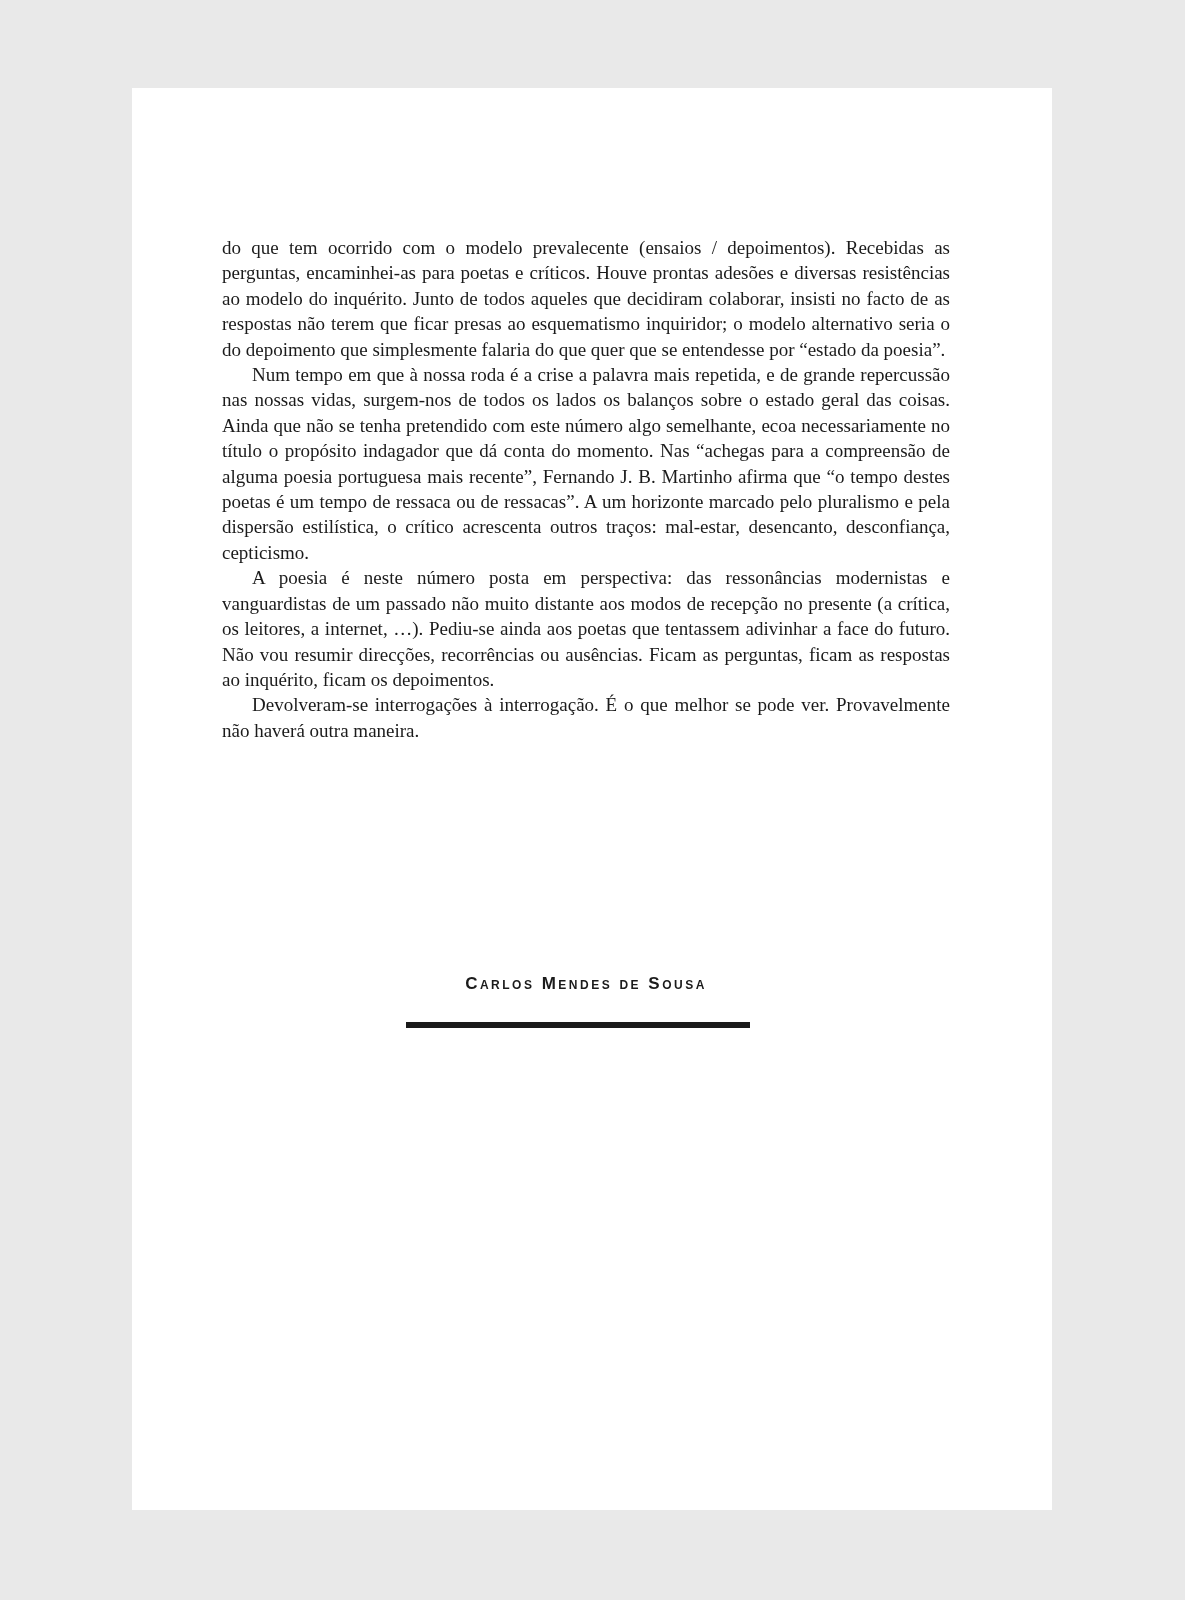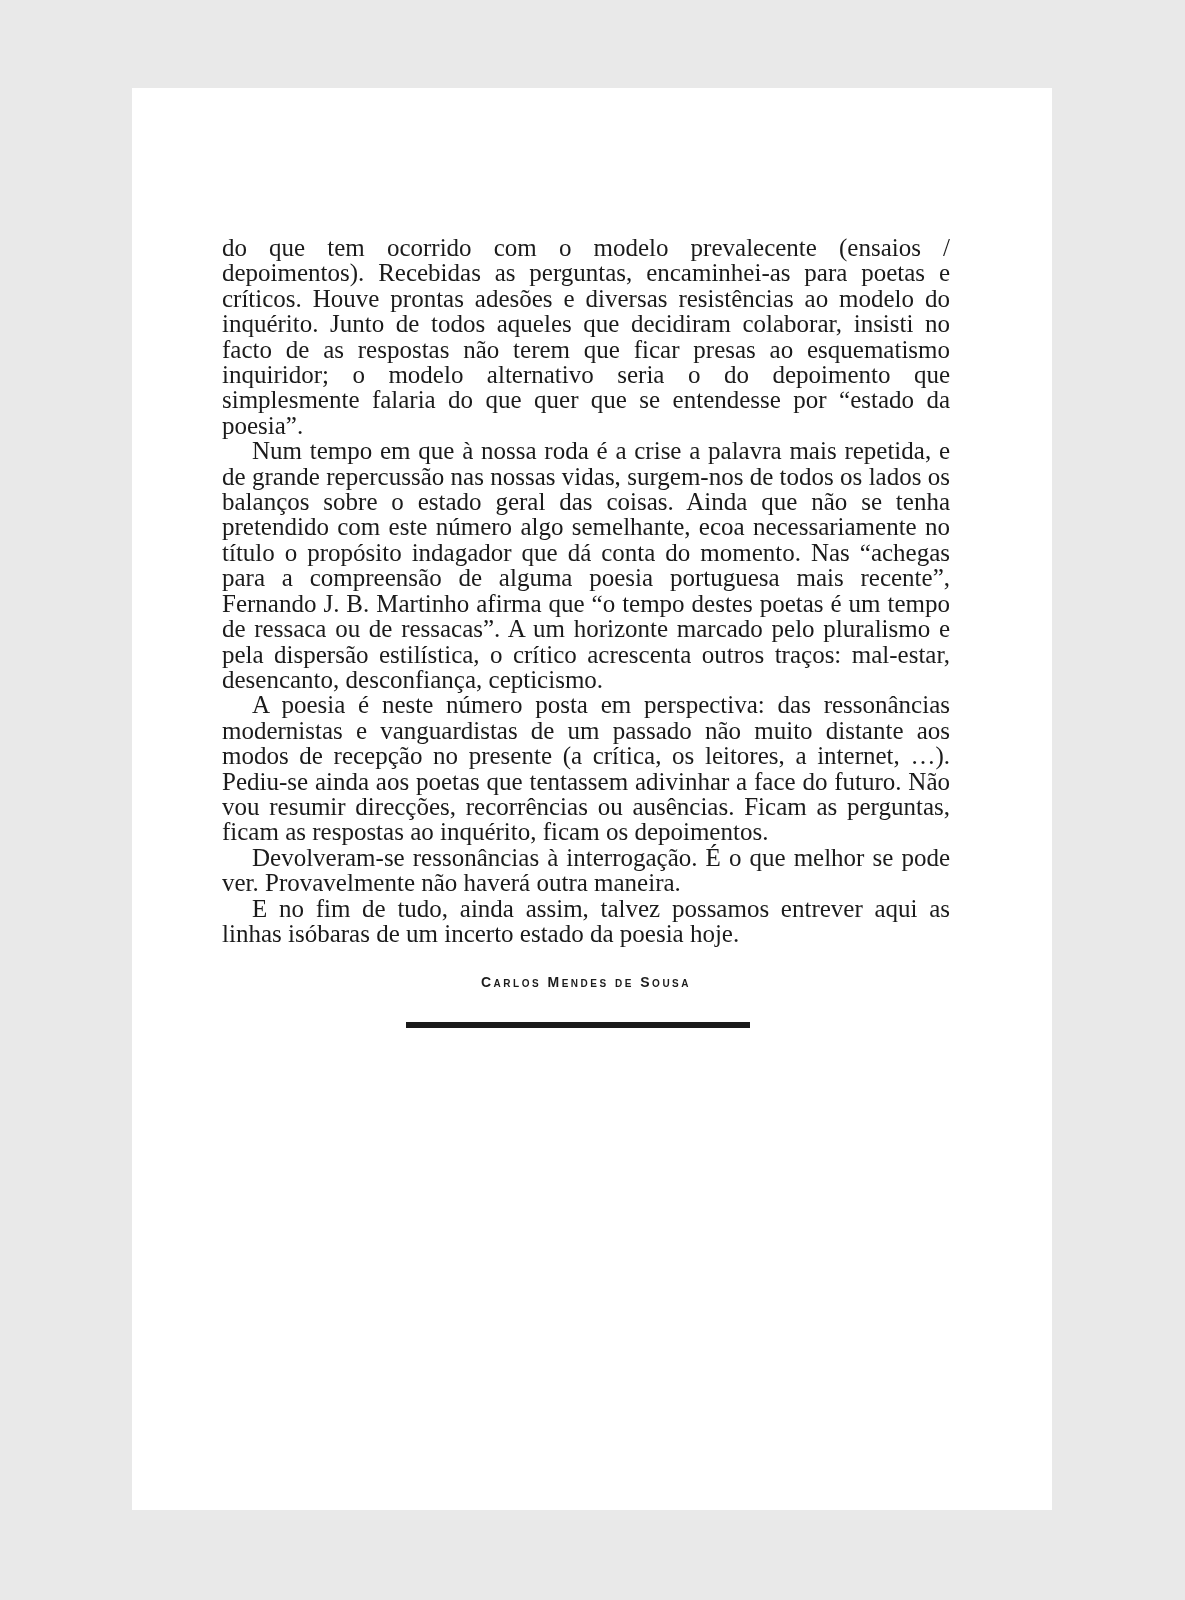--- a/index.html
+++ b/index.html
@@ -19,21 +19,21 @@
     top: 88px;
     width: 920px;
     height: 1422px;
     background: #ffffff;
   }
   .text-block {
     position: absolute;
     left: 90px;
     top: 147px;
     width: 728px;
-    font-size: 25px;
+    font-size: 19px;
     line-height: 25.4px;
     text-align: justify;
     hyphens: auto;
     -webkit-hyphens: auto;
   }
   .text-block p {
     margin: 0;
     padding: 0;
   }
   .text-block p.indent {
@@ -42,37 +42,36 @@
   }
   .author {
     position: absolute;
     left: 90px;
     top: 886px;
     width: 728px;
     text-align: center;
     font-family: "Liberation Sans", sans-serif;
     font-variant: small-caps;
     font-weight: bold;
-    font-size: 14px;
+    font-size: 17px;
     letter-spacing: 2.5px;
   }
   .footer-rule {
     position: absolute;
     left: 274px;
     top: 934px;
     width: 344px;
     height: 6px;
   }
 </style>
 </head>
 <body style="background: rgb(233, 233, 233);">
 
 <div class="sheet" style="background: rgb(255, 255, 255);">
   <div class="text-block" style="color: rgb(27, 27, 27);">
       <p class="">do que tem ocorrido com o modelo prevalecente (ensaios / depoimentos). Recebidas as perguntas, encaminhei-as para poetas e críticos. Houve prontas adesões e diversas resistências ao modelo do inquérito. Junto de todos aqueles que decidiram colaborar, insisti no facto de as respostas não terem que ficar presas ao esquematismo inquiridor; o modelo alternativo seria o do depoimento que simplesmente falaria do que quer que se entendesse por “estado da poesia”.</p>
       <p class="indent">Num tempo em que à nossa roda é a crise a palavra mais repetida, e de grande repercussão nas nossas vidas, surgem-nos de todos os lados os balanços sobre o estado geral das coisas. Ainda que não se tenha pretendido com este número algo semelhante, ecoa necessariamente no título o propósito indagador que dá conta do momento. Nas “achegas para a compreensão de alguma poesia portuguesa mais recente”, Fernando J. B. Martinho afirma que “o tempo destes poetas é um tempo de ressaca ou de ressacas”. A um horizonte marcado pelo pluralismo e pela dispersão estilística, o crítico acrescenta outros traços: mal-estar, desencanto, desconfiança, cepticismo.</p>
       <p class="indent">A poesia é neste número posta em perspectiva: das ressonâncias modernistas e vanguardistas de um passado não muito distante aos modos de recepção no presente (a crítica, os leitores, a internet, …). Pediu-se ainda aos poetas que tentassem adivinhar a face do futuro. Não vou resumir direcções, recorrências ou ausências. Ficam as perguntas, ficam as respostas ao inquérito, ficam os depoimentos.</p>
-      <p class="indent">Devolveram-se ressonâncias à interrogação. É o que melhor se pode ver. Provavelmente não haverá outra maneira.</p>
-      <p class="indent">E no fim de tudo, ainda assim, talvez possamos entrever aqui as linhas isóbaras de um incerto estado da poesia hoje.</p>
+      <p class="indent">Devolveram-se interrogações à interrogação. É o que melhor se pode ver. Provavelmente não haverá outra maneira.</p>
     </div>
   <div class="author" style="color: rgb(27, 27, 27);">Carlos Mendes de Sousa</div>
   <div class="footer-rule" style="background: rgb(26, 26, 26);"></div>
 </div>
 
 </body></html>

